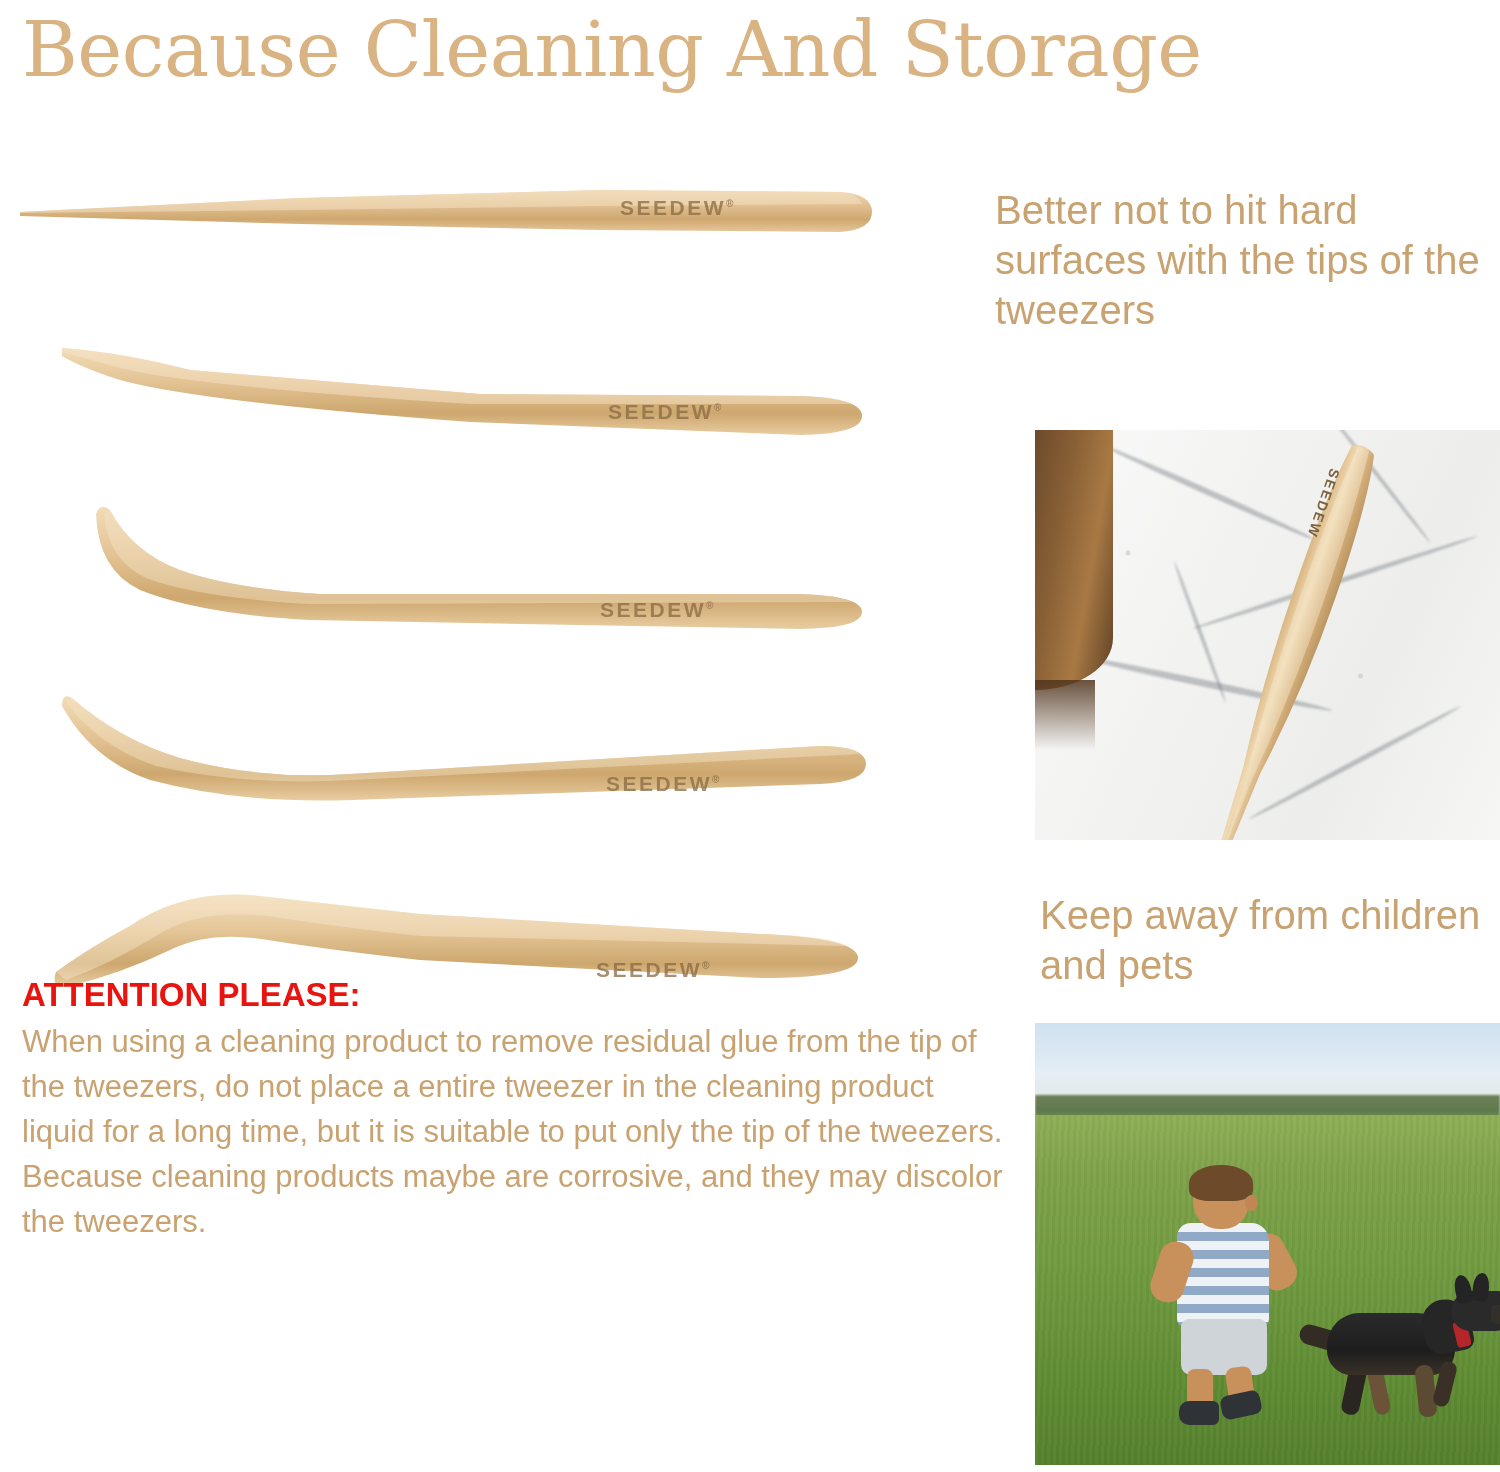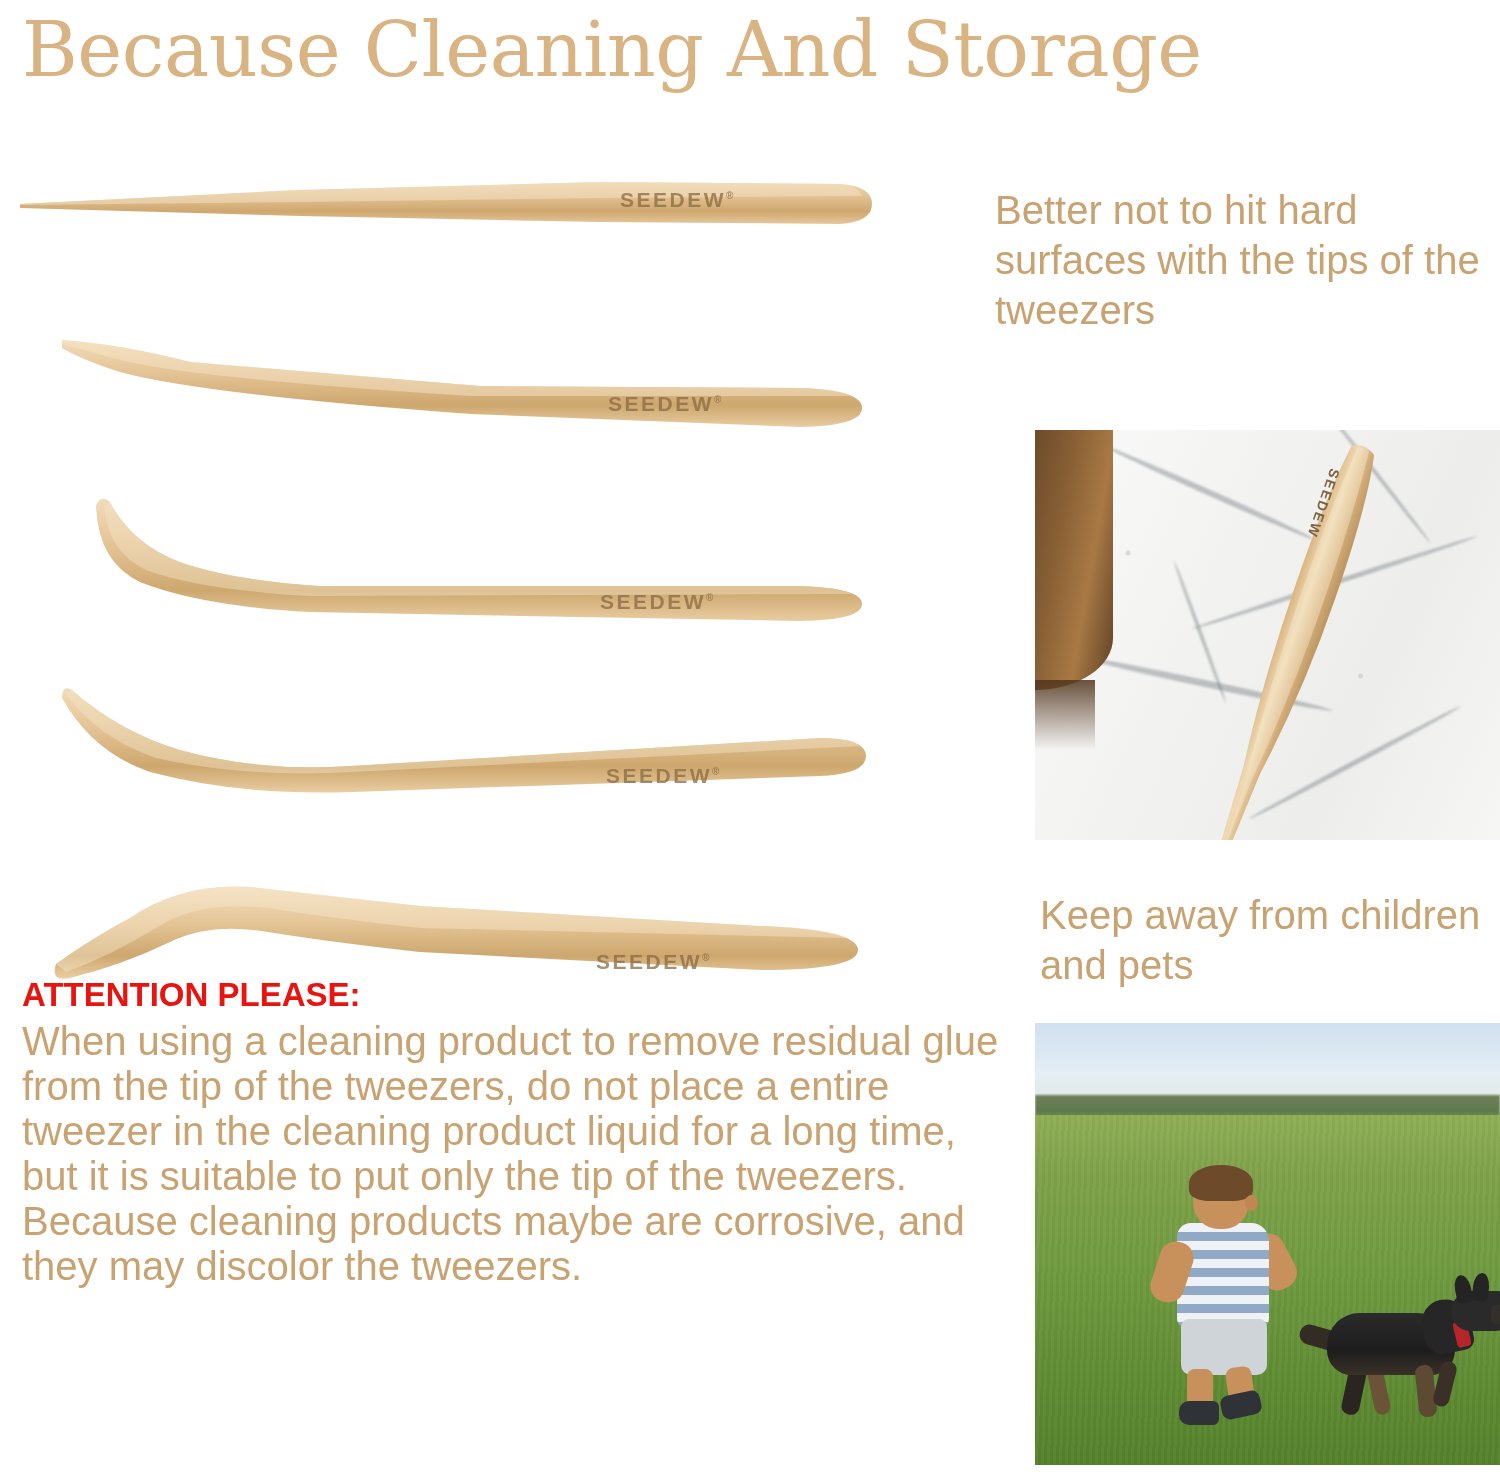--- a/index.html
+++ b/index.html
@@ -28,21 +28,21 @@
     font-weight: 400;
     color: #d9b382;
     letter-spacing: -0.5px;
     white-space: nowrap;
   }
 
   
   .tweezers-col {
     position: absolute;
     left: 0px;
-    top: 160px;
+    top: 168px;
     width: 960px;
     height: 790px;
   }
   .tweezer-row {
     position: absolute;
     left: 0;
     width: 940px;
   }
   .tw-svg { display: block; }
   .brand {
@@ -70,21 +70,21 @@
   .attention-head {
     font-family: "Liberation Sans", sans-serif;
     font-size: 33px;
     font-weight: 700;
     color: #e8140f;
     line-height: 40px;
     margin-bottom: 4px;
   }
   .attention-body {
     font-family: "Liberation Sans", sans-serif;
-    font-size: 40px;
+    font-size: 31px;
     line-height: 45px;
     color: #c9a271;
   }
   .attention-body p { margin: 0 0 34px 0; }
   .attention-body p:last-child { margin-bottom: 0; }
 
   
   .right-col {
     position: absolute;
     left: 1020px;

